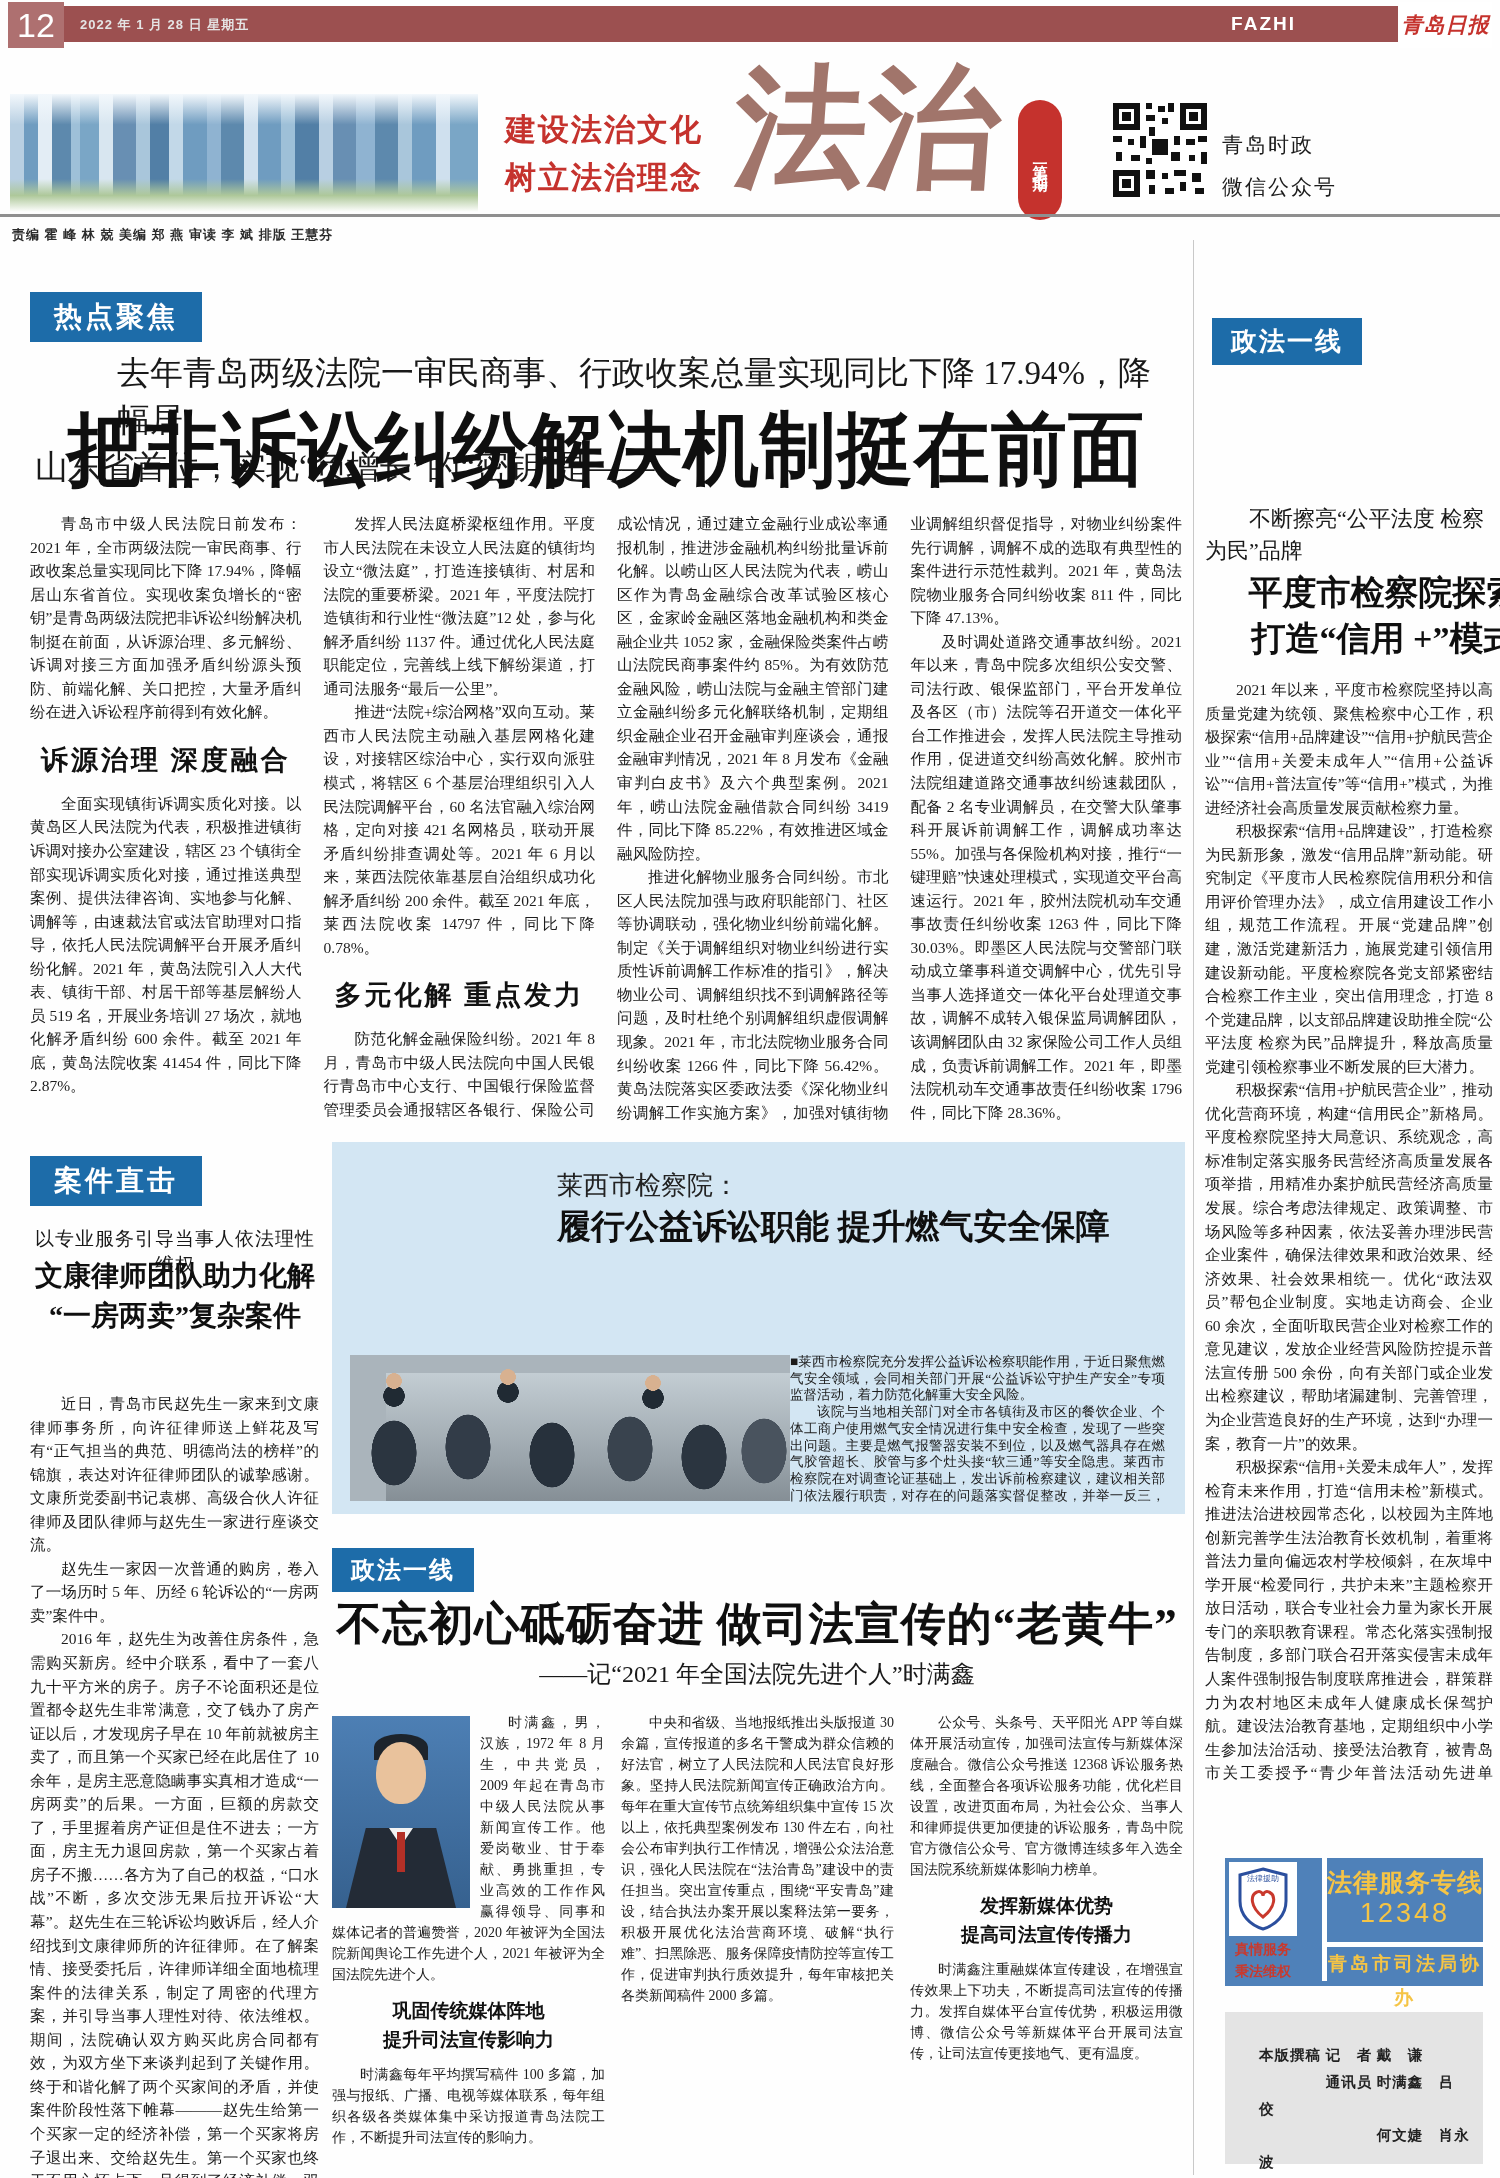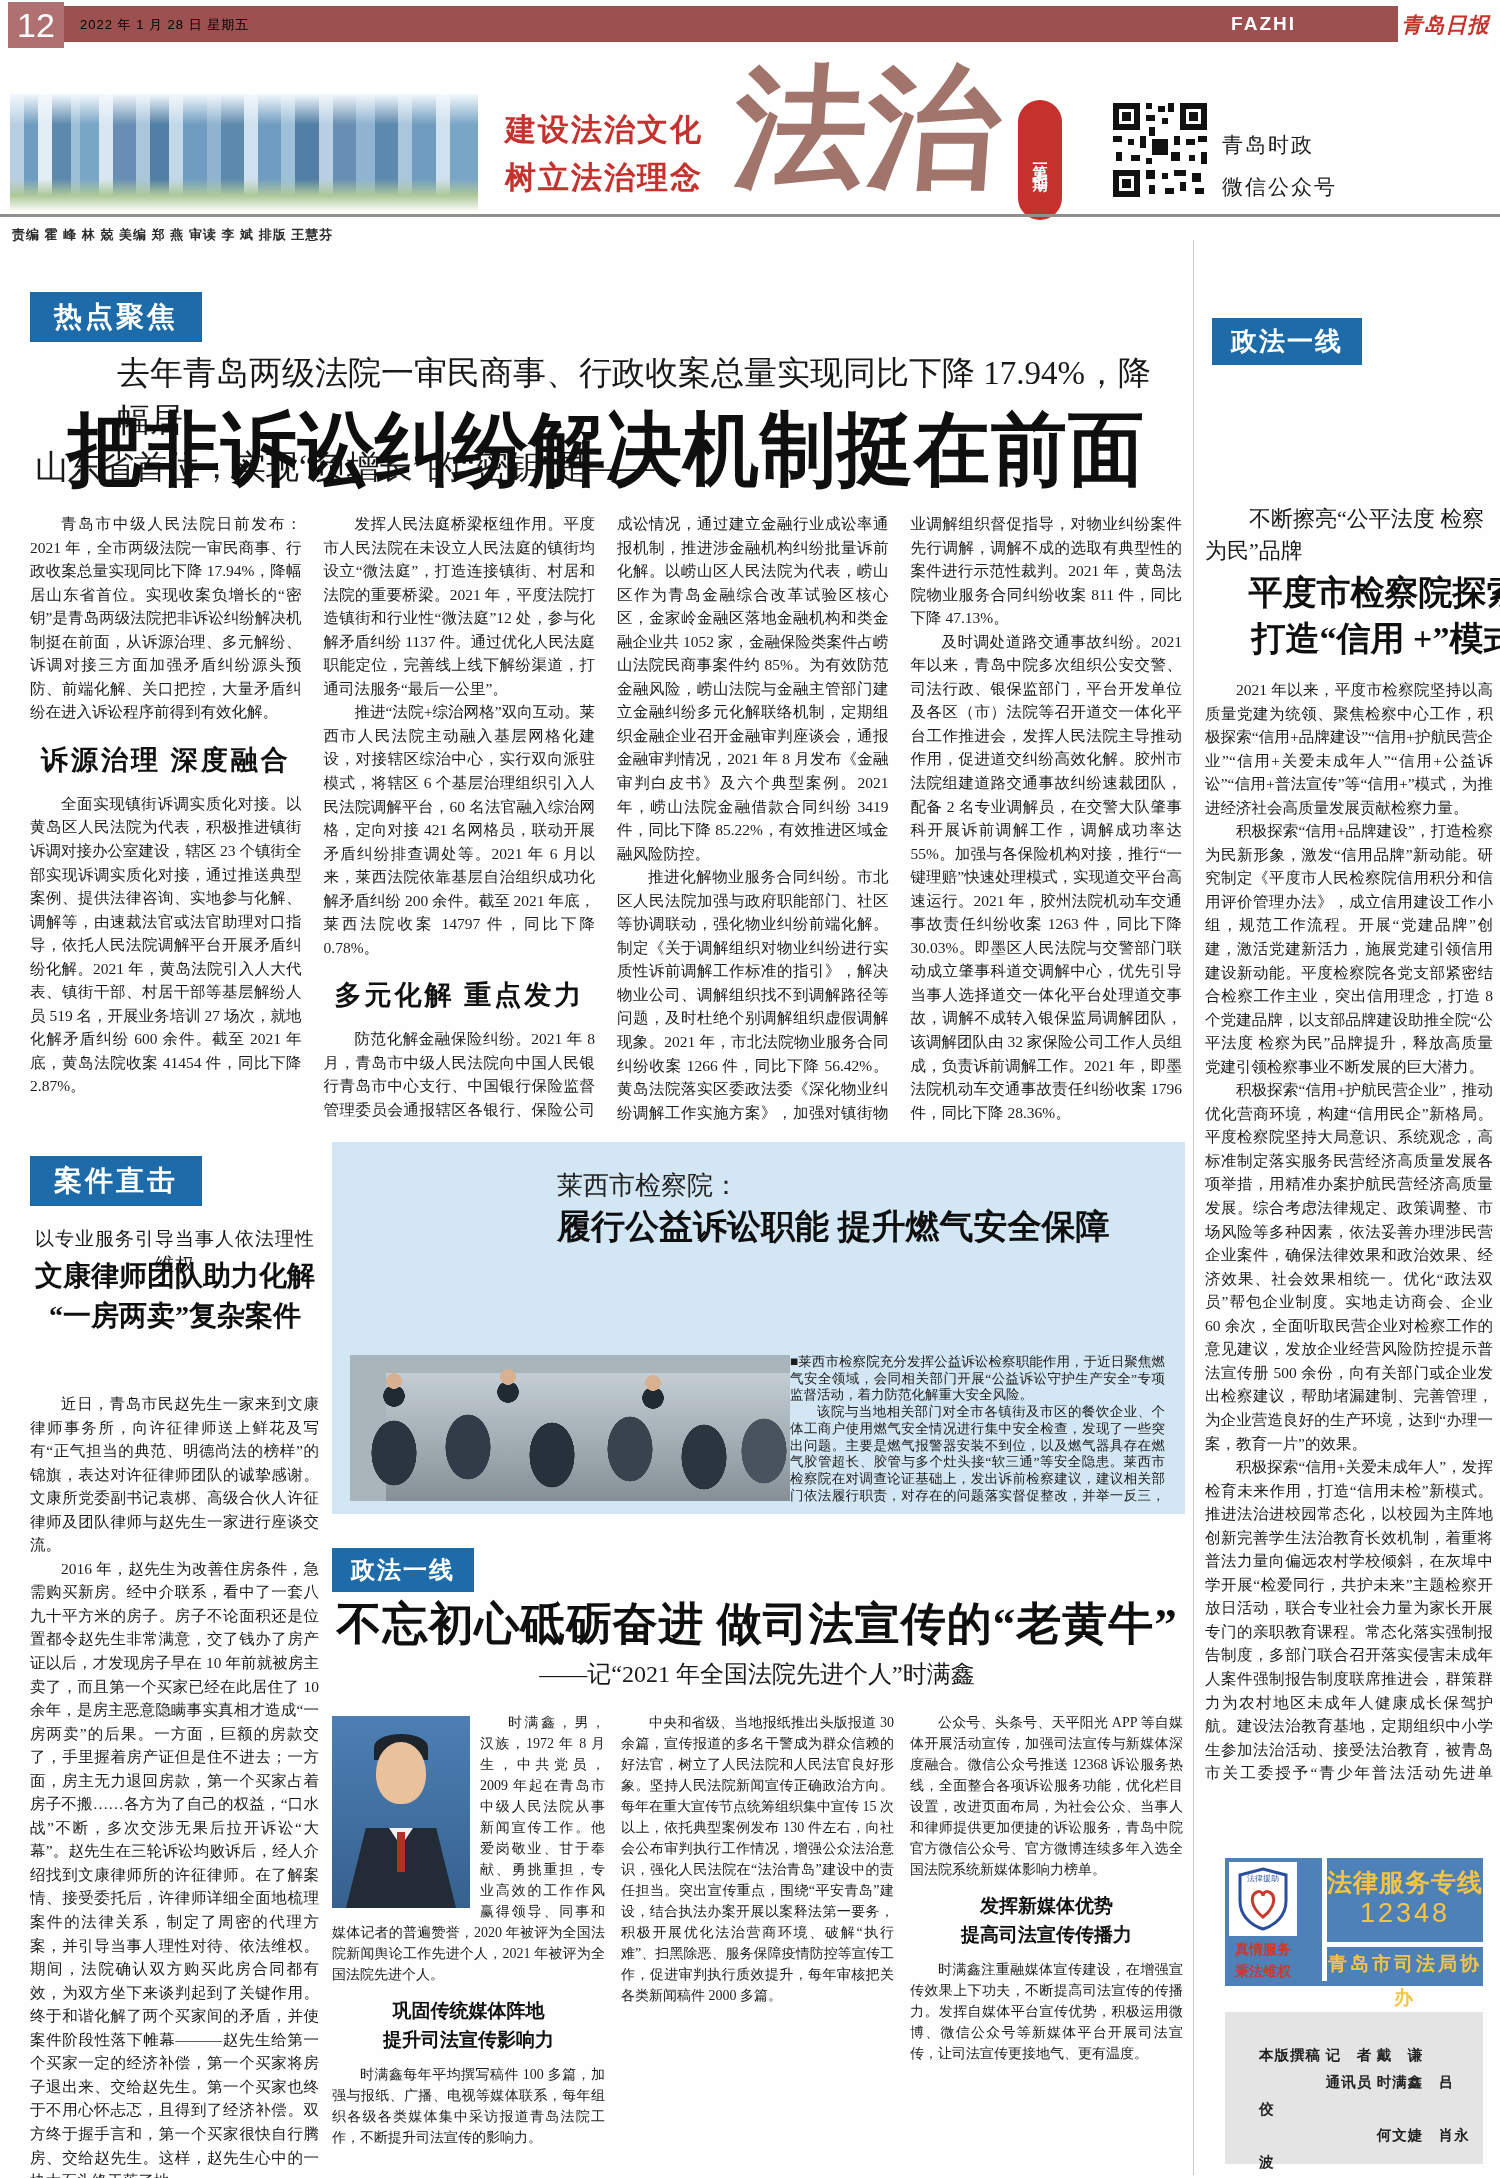--- a/index.html
+++ b/index.html
@@ -4,22 +4,22 @@
 <style>
   html,body{margin:0;padding:0;background:#ffffff;}
   .page{position:relative;width:1500px;height:2178px;background:#fefefe;overflow:hidden;
         font-family:"Liberation Serif","DejaVu Serif",serif;color:#1c1c1c;}
   .sans{font-family:"Liberation Sans","DejaVu Sans",sans-serif;}
 
   
   .topbar{position:absolute;left:8px;top:6px;width:1390px;height:36px;background:#9c5050;}
   .pagenum{position:absolute;left:0px;top:-4px;width:56px;height:46px;background:#ae7070;
            color:#fff;font-size:34px;font-weight:normal;text-align:center;line-height:46px;}
-  .issue-date{position:absolute;left:72px;top:0;height:36px;line-height:37px;color:#000000;
-           font-size:13px;font-weight:normal;letter-spacing:1px;}
+  .issue-date{position:absolute;left:72px;top:0;height:36px;line-height:37px;color:#e5e5e5;
+           font-size:13px;font-weight:bold;letter-spacing:1px;}
   .section-code{position:absolute;right:102px;top:0;height:36px;line-height:36px;color:#fff;
            font-size:19px;font-weight:bold;letter-spacing:2px;}
   .paper-logo{position:absolute;left:1399px;top:2px;width:93px;height:46px;background:#fff;
            text-align:center;line-height:46px;color:#c5322d;font-size:21px;font-weight:bold;
            font-style:italic;letter-spacing:1px;}
 
   
   .skyline{position:absolute;left:10px;top:94px;width:468px;height:118px;
      background-image:
        linear-gradient(180deg,#f3f8fc 0%,rgba(243,248,252,0) 26%),
@@ -240,20 +240,21 @@
     </div>
 
   <div class="badge badge-case sans">案件直击</div>
   <div class="case-kicker">以专业服务引导当事人依法理性维权</div>
   <div class="case-headline">
     <div>文康律师团队助力化解</div>
     <div>“一房两卖”复杂案件</div>
   </div>
   <div class="case-body">
       <p>近日，青岛市民赵先生一家来到文康律师事务所，向许征律师送上鲜花及写有“正气担当的典范、明德尚法的榜样”的锦旗，表达对许征律师团队的诚挚感谢。文康所党委副书记袁梆、高级合伙人许征律师及团队律师与赵先生一家进行座谈交流。</p>
+      <p>赵先生一家因一次普通的购房，卷入了一场历时 5 年、历经 6 轮诉讼的“一房两卖”案件中。</p>
       <p>2016 年，赵先生为改善住房条件，急需购买新房。经中介联系，看中了一套八九十平方米的房子。房子不论面积还是位置都令赵先生非常满意，交了钱办了房产证以后，才发现房子早在 10 年前就被房主卖了，而且第一个买家已经在此居住了 10 余年，是房主恶意隐瞒事实真相才造成“一房两卖”的后果。一方面，巨额的房款交了，手里握着房产证但是住不进去；一方面，房主无力退回房款，第一个买家占着房子不搬……各方为了自己的权益，“口水战”不断，多次交涉无果后拉开诉讼“大幕”。赵先生在三轮诉讼均败诉后，经人介绍找到文康律师所的许征律师。在了解案情、接受委托后，许律师详细全面地梳理案件的法律关系，制定了周密的代理方案，并引导当事人理性对待、依法维权。期间，法院确认双方购买此房合同都有效，为双方坐下来谈判起到了关键作用。终于和谐化解了两个买家间的矛盾，并使案件阶段性落下帷幕———赵先生给第一个买家一定的经济补偿，第一个买家将房子退出来、交给赵先生。第一个买家也终于不用心怀忐忑，且得到了经济补偿。双方终于握手言和，第一个买家很快自行腾房、交给赵先生。这样，赵先生心中的一块大石头终于落了地。</p>
     </div>
 
   <div class="laixi-box">
     <div class="laixi-kicker">莱西市检察院：</div>
     <div class="laixi-headline">履行公益诉讼职能  提升燃气安全保障</div>
     <div class="inspection-photo"></div>
     <div class="laixi-text">
         <p>■莱西市检察院充分发挥公益诉讼检察职能作用，于近日聚焦燃气安全领域，会同相关部门开展“公益诉讼守护生产安全”专项监督活动，着力防范化解重大安全风险。</p>
         <p>该院与当地相关部门对全市各镇街及市区的餐饮企业、个体工商户使用燃气安全情况进行集中安全检查，发现了一些突出问题。主要是燃气报警器安装不到位，以及燃气器具存在燃气胶管超长、胶管与多个灶头接“软三通”等安全隐患。莱西市检察院在对调查论证基础上，发出诉前检察建议，建议相关部门依法履行职责，对存在的问题落实督促整改，并举一反三，切实消除安全隐患。同时，督促相关部门加强对餐饮业户在使用燃气安全方面的日常管理监督，切实做好安全防范。</p>

